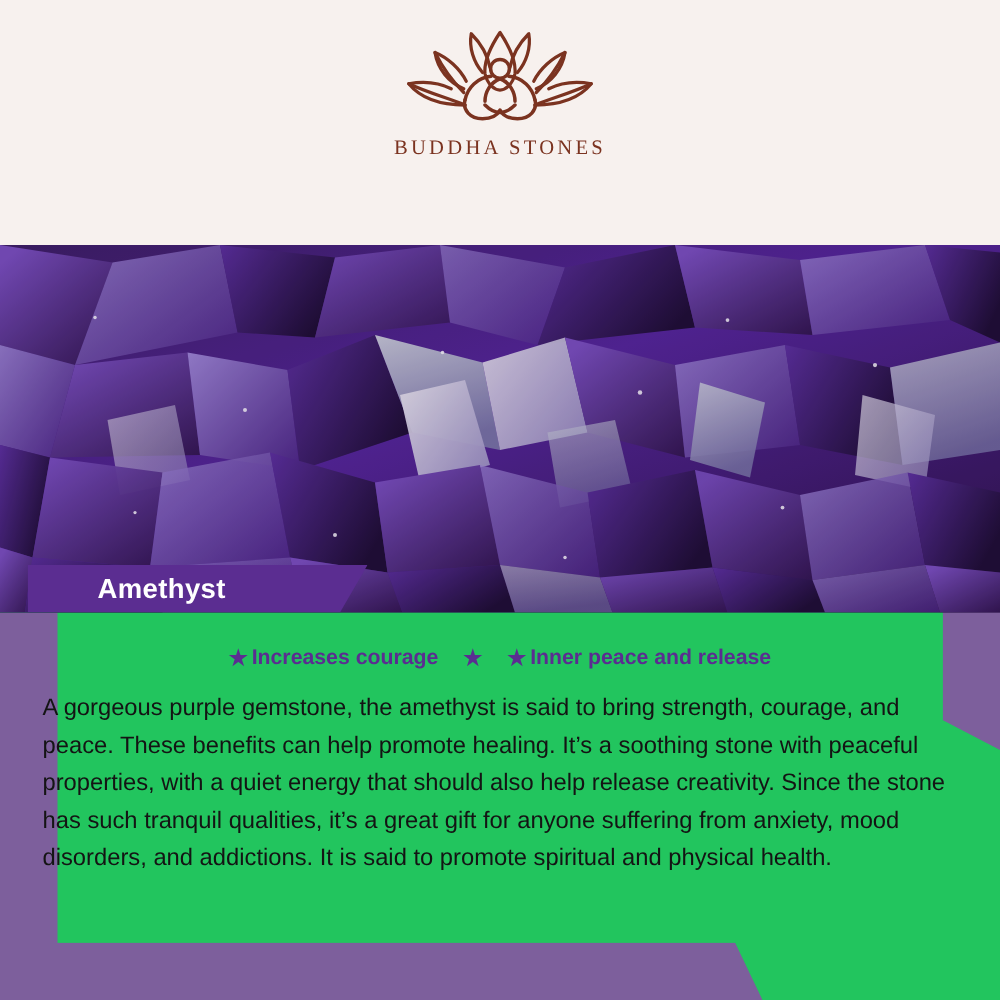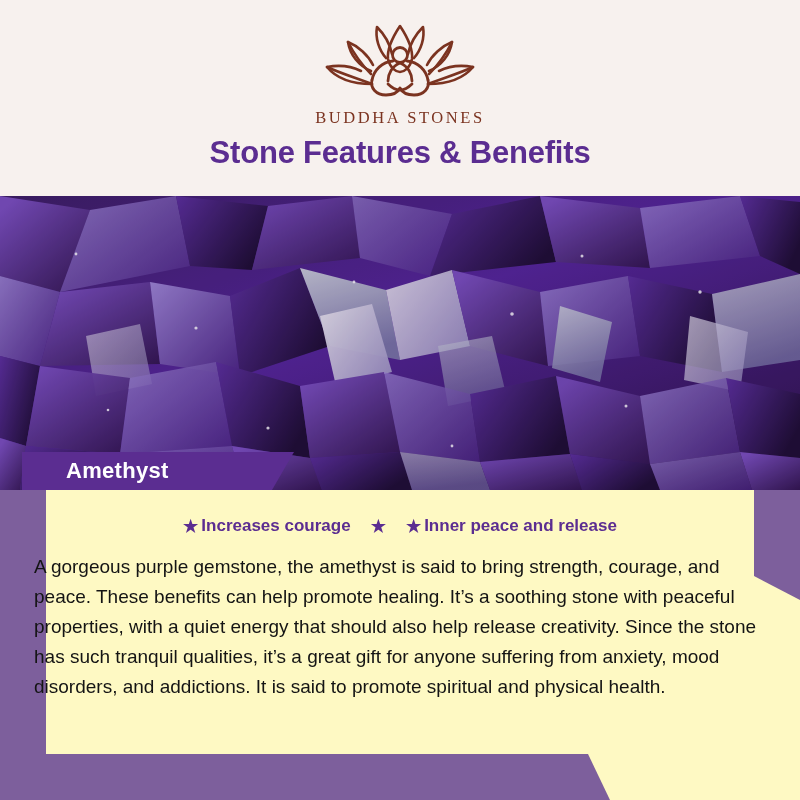--- a/index.html
+++ b/index.html
@@ -2,21 +2,21 @@
 <html><head>
 <meta charset="utf-8">
 <style>
   html,body{margin:0;padding:0;}
   body{
     width:800px;height:800px;
     background:#f7f1ee;
     font-family:"Liberation Sans",sans-serif;
     overflow:hidden;
   }
-  .card{position:relative;width:800px;height:800px;overflow:hidden;background:#fef9c3;}
+  .card{position:relative;width:800px;height:800px;overflow:hidden;background:#22c55e;}
 
   
   .frame-top{
     position:absolute;left:0;top:0;width:800px;height:46px;
     background:var(--frame);
     clip-path:polygon(216px 0, 800px 0, 800px 46px, 236px 46px);
   }
   .frame-right{
     position:absolute;right:0;top:0;width:46px;height:600px;
     background:var(--frame);
@@ -59,21 +59,21 @@
     position:absolute;left:0;top:196px;width:800px;height:294px;
     overflow:hidden;background:#2a1448;
   }
   .hero svg{display:block;width:800px;height:294px;}
 
   .stone-banner{
     position:absolute;left:22px;top:452px;
     height:38px;min-width:272px;
     background:#5b2d91;
     clip-path:polygon(0 0, 272px 0, 250px 38px, 0 38px);
-    display:flex;align-items:center;
+    display:flex;align-items:center;padding-left:12px;
   }
   .stone-banner span{
     color:#ffffff;font-size:22px;font-weight:bold;
     margin-left:44px;letter-spacing:0.3px;white-space:nowrap;
   }
 
   
   .benefits{
     position:absolute;left:46px;top:505px;width:708px;height:42px;
     display:flex;align-items:center;justify-content:center;gap:20px;
@@ -136,21 +136,20 @@
 
           <path d="M88 41 C80 44 76 52 76 59"></path>
           <path d="M88 41 C96 44 100 52 100 59"></path>
 
           <path d="M60 58 C58 66 64 73 74 73 C81 73 86 70 88 66 C90 70 95 73 102 73 C112 73 118 66 116 58"></path>
           <path d="M76 62 C80 66 84 68 88 68 C92 68 96 66 100 62"></path>
         </g>
       </svg>
       <div class="brand-name" style="color: rgb(123, 51, 32);">BUDDHA STONES</div>
     </div>
-    <div class="page-title" style="color: rgb(91, 45, 145);">Stone Features &amp; Benefits</div>
   </div>
 
   <div class="hero">
     <svg viewBox="0 0 800 294" preserveAspectRatio="none">
       <defs>
         <linearGradient id="bg" x1="0" y1="0" x2="1" y2="1">
           <stop offset="0%" stop-color="#3b1d63"></stop>
           <stop offset="45%" stop-color="#54259a"></stop>
           <stop offset="100%" stop-color="#2a1144"></stop>
         </linearGradient>

